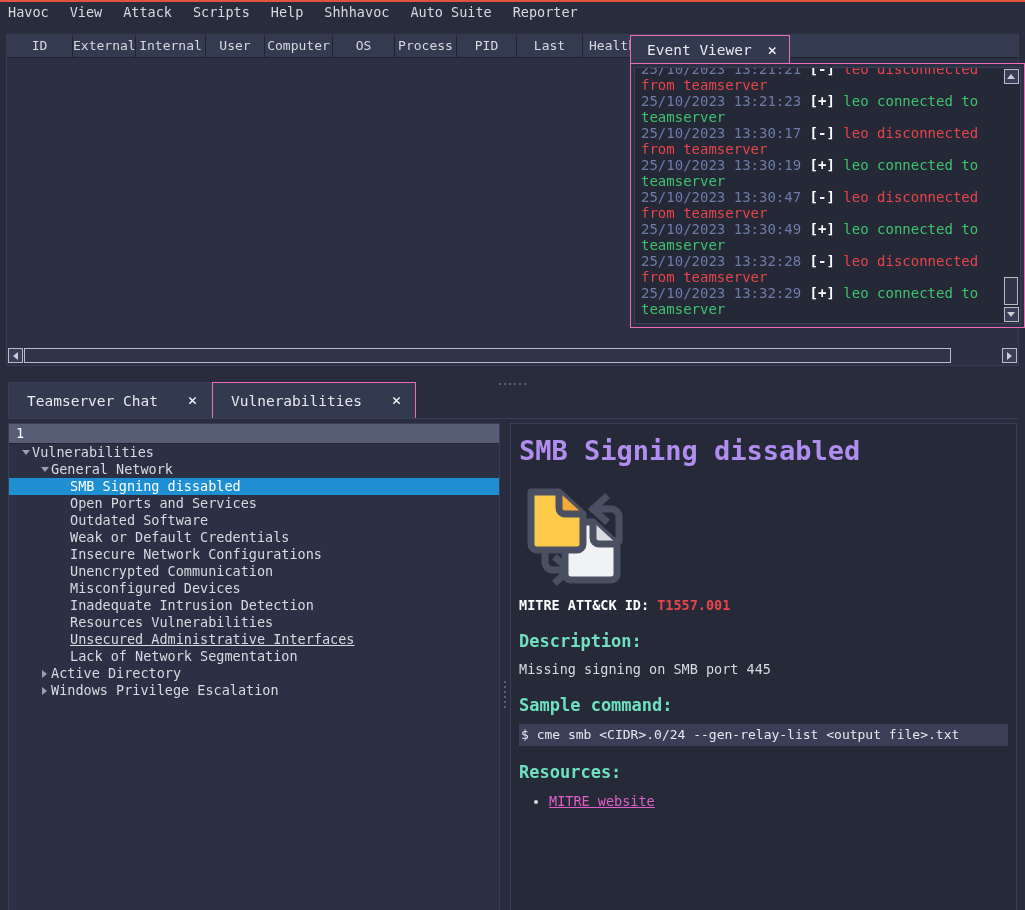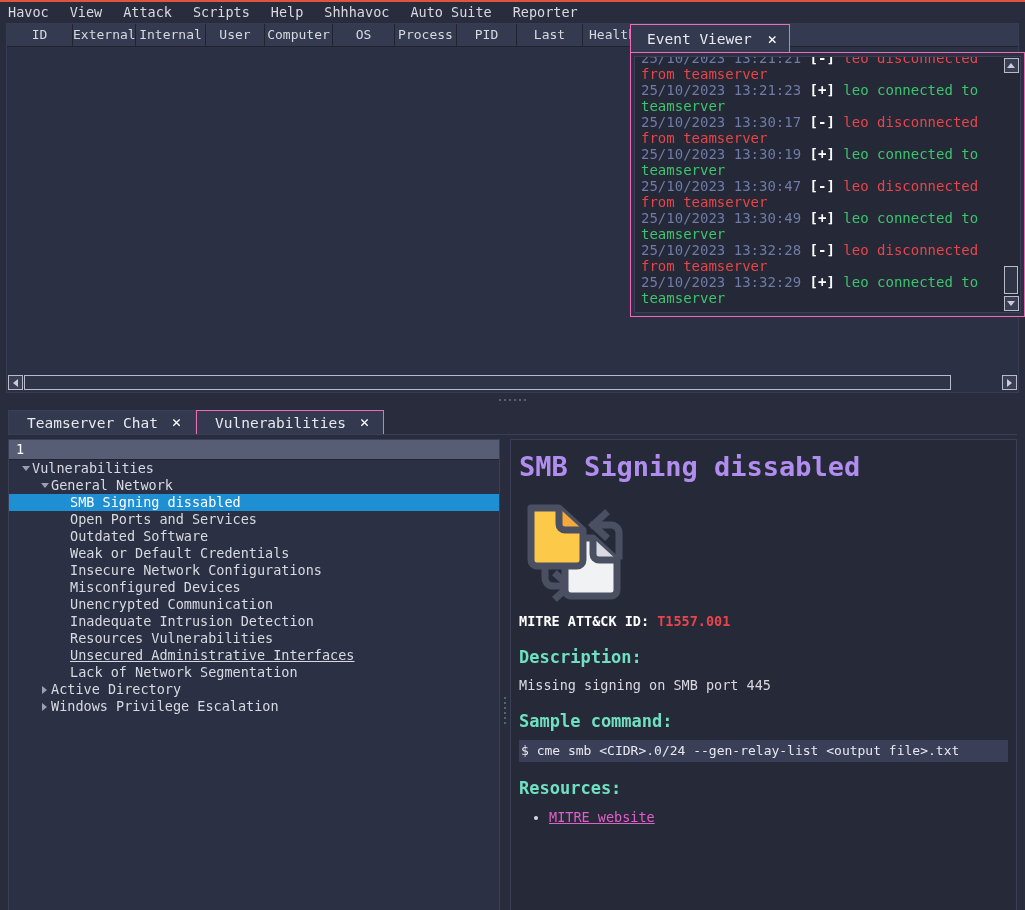--- a/index.html
+++ b/index.html
@@ -24,22 +24,22 @@
     color: #d7dae0;
     font-size: 13.5px;
     line-height: 21px;
     white-space: nowrap;
     cursor: default;
   }
 
   
   #top-region {
     position: relative;
-    height: 370px;
-    margin: 0 4px;
+    height: 332px;
+    margin: 11px 4px;
   }
 
   
   #sessions-panel {
     position: absolute;
     left: 2px; top: 0; right: 2px; bottom: 0;
     background: #2c3044;
     border: 1px solid #373c52;
   }
   #sessions-header {
@@ -174,24 +174,24 @@
   }
 
   
   #dock-tabbar {
     height: 28px;
     margin: 0 8px;
     display: flex; align-items: flex-end;
     border-bottom: 1px solid #3a3f57;
   }
   .dock-tab {
-    height: 24px;
+    height: 36px;
     display: flex; align-items: center;
     padding: 0 14px 0 18px;
-    gap: 14px;
+    gap: 30px;
     background: #333a4f;
     border: 1px solid #3a3f57;
     border-bottom: none;
     cursor: pointer;
   }
   .dock-tab .tab-label { color: #e7e9ee; font-size: 14.5px; white-space: nowrap; }
   .dock-tab.active {
     background: #333a4f;
     border: 1px solid #ef6bb5;
     border-bottom: none;
@@ -432,25 +432,25 @@
         <div class="tree-row" style="padding-left: 48px;">
           <span class="tw-arrow"></span>
           <span class="tree-label">Weak or Default Credentials</span>
         </div>
         <div class="tree-row" style="padding-left: 48px;">
           <span class="tw-arrow"></span>
           <span class="tree-label">Insecure Network Configurations</span>
         </div>
         <div class="tree-row" style="padding-left: 48px;">
           <span class="tw-arrow"></span>
+          <span class="tree-label">Unencrypted Communication</span>
+        </div>
+        <div class="tree-row" style="padding-left: 48px;">
+          <span class="tw-arrow"></span>
           <span class="tree-label">Misconfigured Devices</span>
-        </div>
-        <div class="tree-row" style="padding-left: 48px;">
-          <span class="tw-arrow"></span>
-          <span class="tree-label">Unencrypted Communication</span>
         </div>
         <div class="tree-row" style="padding-left: 48px; align-items: center;">
           <span class="tw-arrow"></span>
           <span class="tree-label">Inadequate Intrusion Detection</span>
         </div>
         <div class="tree-row" style="padding-left: 48px;">
           <span class="tw-arrow"></span>
           <span class="tree-label">Resources Vulnerabilities</span>
         </div>
         <div class="tree-row" style="padding-left: 48px; text-decoration: underline;">

